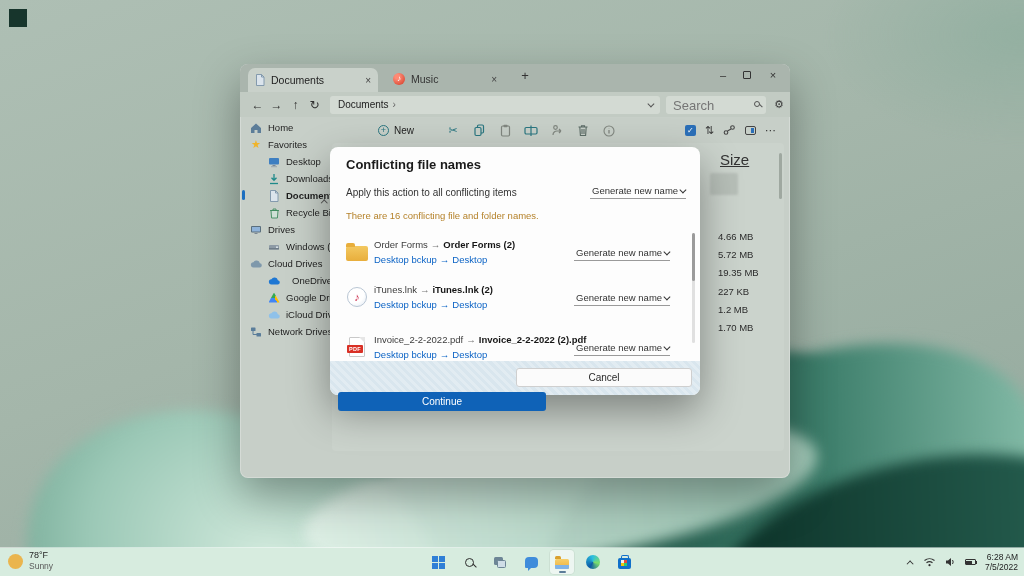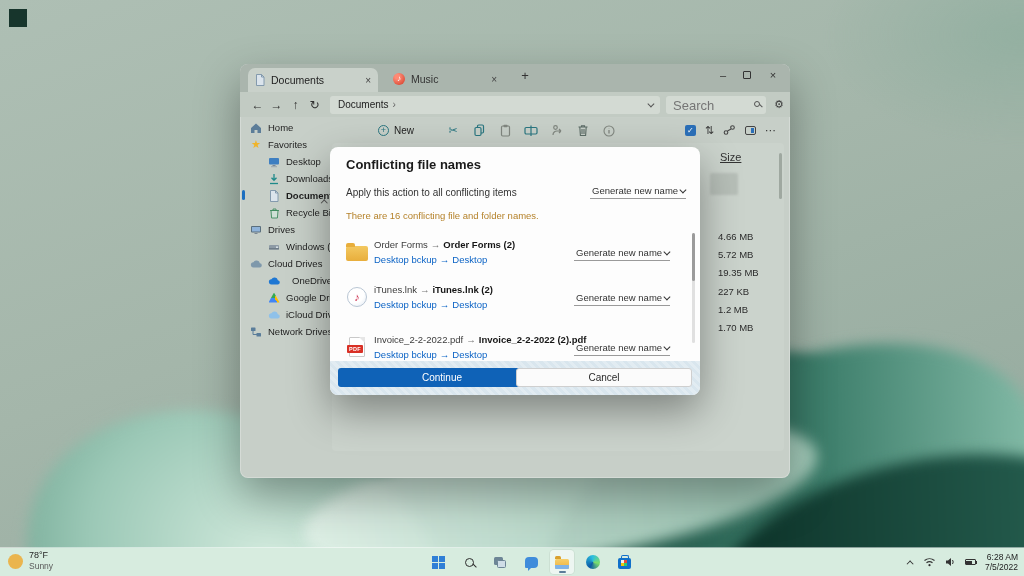--- a/index.html
+++ b/index.html
@@ -62,21 +62,21 @@
   .side-item { position:absolute; display:flex; align-items:center; gap:6px; font-size:9.5px; color:#1e1e1e; height:15px; }
   .side-item .ic { width:12px; height:12px; display:inline-flex; align-items:center; justify-content:center; }
   .sel-bar { position:absolute; left:2px; width:2.5px; height:10px; background:#1d6fc0; border-radius:2px; }
   .fav-cv { position:absolute; left:82px; top:137px; color:#555; }
   .star-g { color:#f0b429; font-size:11px; }
   .gdrive { width:11px; height:10px; clip-path:polygon(50% 0,100% 100%,0 100%);
             background:conic-gradient(from 150deg,#4285f4 0 33%,#34a853 0 66%,#fbbc04 0); }
 
   
   .filepane { position:absolute; left:92px; top:79px; right:6px; bottom:27px; background:#cbd3cc; border-radius:4px; }
-  .size-h { position:absolute; font-size:11px; color:#333;text-decoration:underline; }
+  .size-h { position:absolute; font-size:15px; color:#333;text-decoration:underline; }
   .size-v { position:absolute; font-size:9.5px; color:#2c2c2c; }
   .thumb { position:absolute; left:378px; top:30px; width:28px; height:22px; background:#b7bfb8; filter:blur(1px); border-radius:2px; }
   .pane-scroll { position:absolute; right:2px; top:10px; width:3px; height:46px; background:#9fa8a0; border-radius:2px; }
   .statusbar { position:absolute; left:0; right:0; bottom:0; height:26px; background:#c3cbc4; border-radius:0 0 8px 8px;
                display:flex; align-items:center; gap:14px; padding-left:130px; font-size:9.5px; color:#2b2b2b; }
 
   
   .dlg { position:absolute; left:330px; top:147px; width:370px; height:248px; background:#fdfdfd; border-radius:8px;
          box-shadow:0 16px 40px rgba(0,0,0,.38); z-index:5; }
   .dlg-title { position:absolute; left:16px; top:10px; font-size:13px; font-weight:bold; color:#1a1a1a; }
@@ -99,21 +99,21 @@
                border:1px solid #b9c6d4; text-align:center; line-height:19px; font-size:11px; color:#cc2f4e; }
   .pdf-ic { position:relative; width:16px; height:20px; background:#fff; border:1px solid #c9c9c9; border-radius:1px; }
   .pdf-ic::before { content:""; position:absolute; right:-1px; top:-1px; border:3px solid #e6e6e6; border-left-color:transparent; border-bottom-color:transparent; }
   .pdf-badge { position:absolute; left:-3px; bottom:3px; background:#d93025; color:#fff; font-size:5.5px; font-weight:bold;
                padding:1px 2px; border-radius:1px; letter-spacing:.3px; }
   .dlg-scroll { position:absolute; right:5px; top:86px; width:3px; height:110px; background:#e0e0e0; border-radius:2px; }
   .dlg-scroll::before { content:""; position:absolute; top:0; width:3px; height:48px; background:#9b9b9b; border-radius:2px; }
   .dlg-footer { position:absolute; left:0; right:0; bottom:0; height:34px; border-radius:0 0 8px 8px;
                 background:repeating-linear-gradient(45deg,#e2ecf2 0 3px,#d9e6ee 3px 6px); }
   .btn { position:absolute; top:7px; height:19px; border-radius:3px; font-size:10px; font-family:inherit; border:0; }
-  .btn.primary { left:8px; width:208px; background:#0f62b7; color:#fff; }
+  .btn.primary { left:8px; width:208px; background:#0f62b7; color:#fff;margin-top:24px; }
   .btn.secondary { left:186px; width:176px; background:#fbfbfb; color:#2b2b2b; border:1px solid #cfcfcf; }
 
   
   .taskbar { position:absolute; left:0; bottom:0; width:1024px; height:28px; background:#d7ecdf; z-index:8;
              box-shadow:0 -1px 0 rgba(255,255,255,.5); }
   .weather { position:absolute; left:8px; top:2px; display:flex; align-items:center; gap:6px; }
   .sun { width:15px; height:15px; border-radius:50%; background:#eab54e; }
   .wtxt { display:flex; flex-direction:column; line-height:11px; }
   .wtemp { font-size:9px; color:#1f1f1f; }
   .wcond { font-size:8.5px; color:#5a5a5a; }

